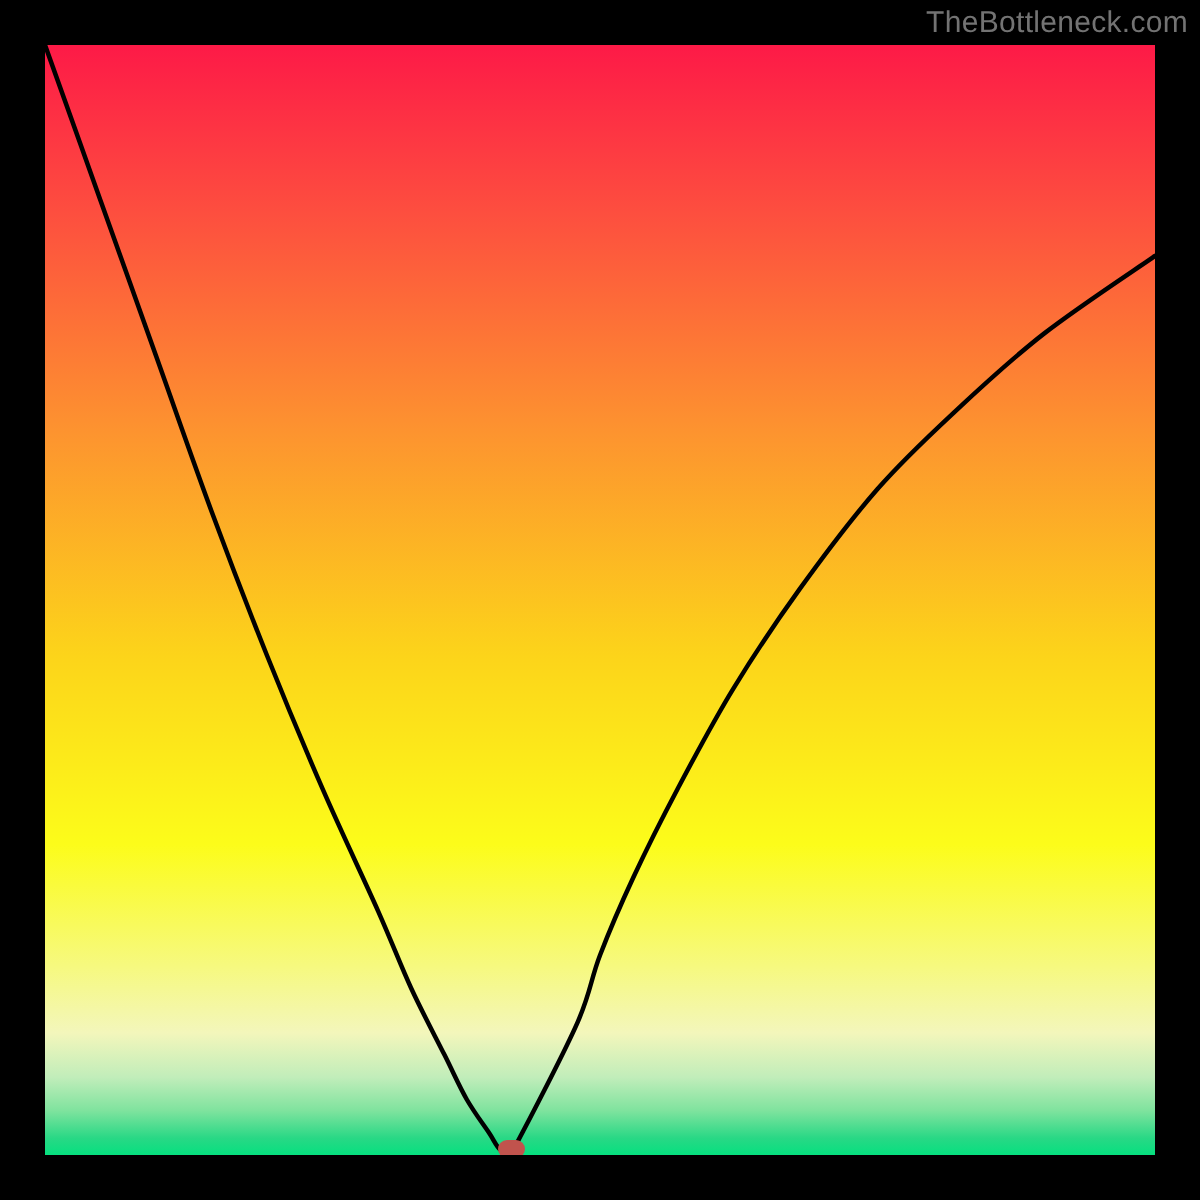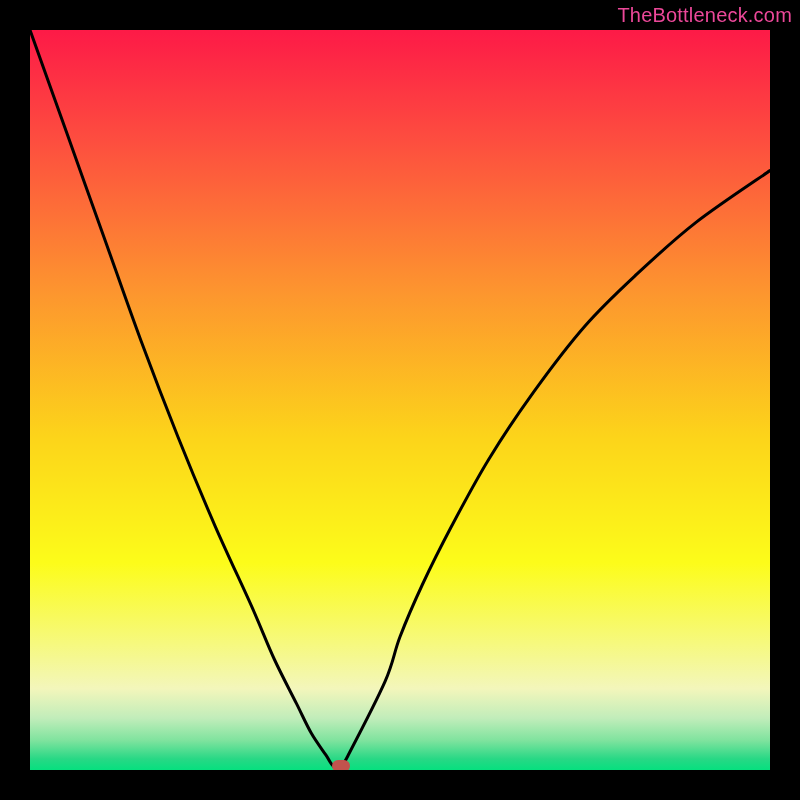--- a/index.html
+++ b/index.html
@@ -47,21 +47,21 @@
     width: 18px;
     height: 12px;
     border-radius: 6px;
     transform: translate(-50%, -50%);
     pointer-events: none;
   }
   .watermark {
     position: absolute;
     top: 4px;
     right: 8px;
-    color: #ec4899;
+    color: #737373;
     font-size: 20px;
     letter-spacing: 0.2px;
     user-select: none;
   }
 </style>
 </head>
 <body>
 
 <div class="frame">
 

